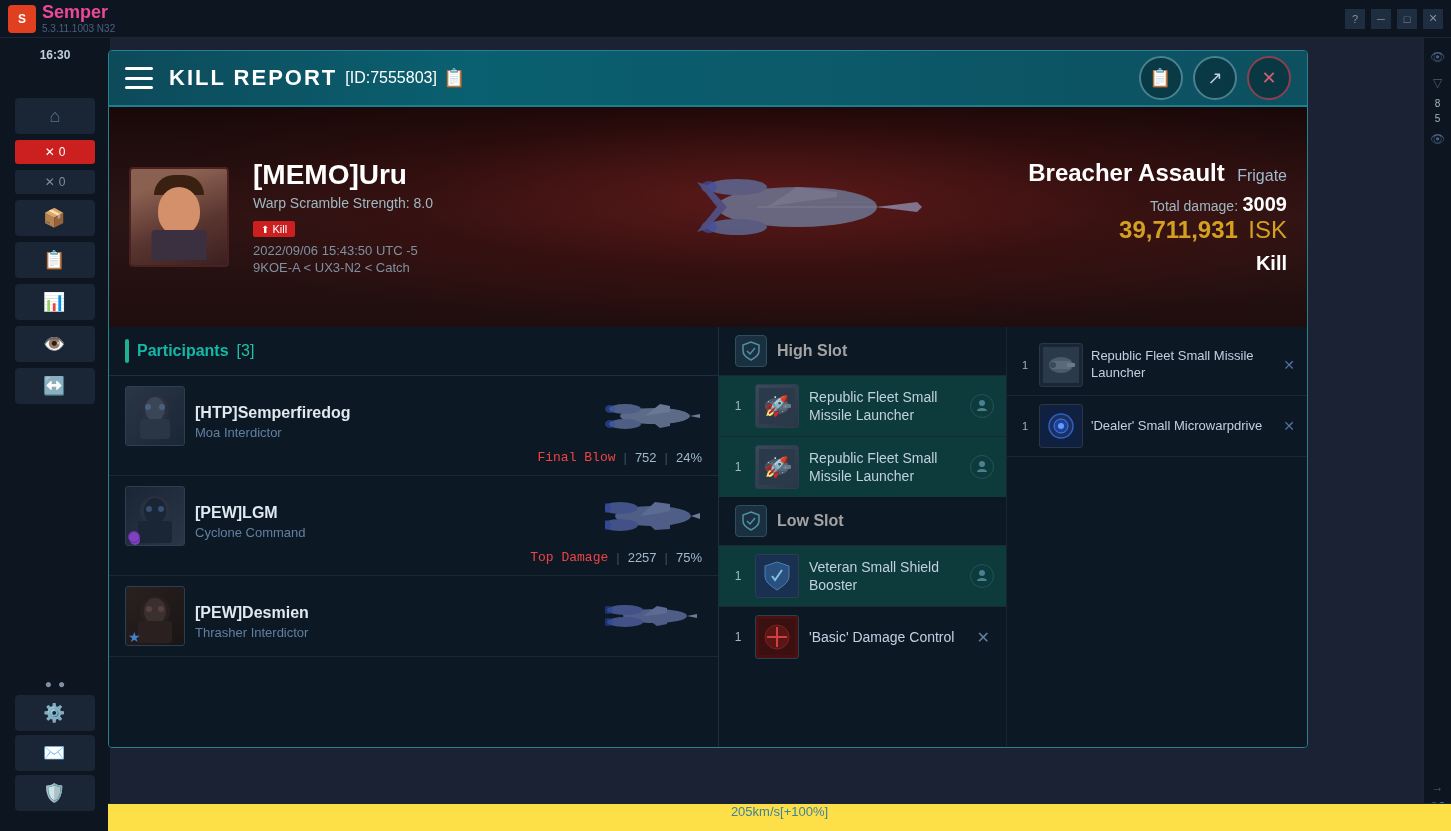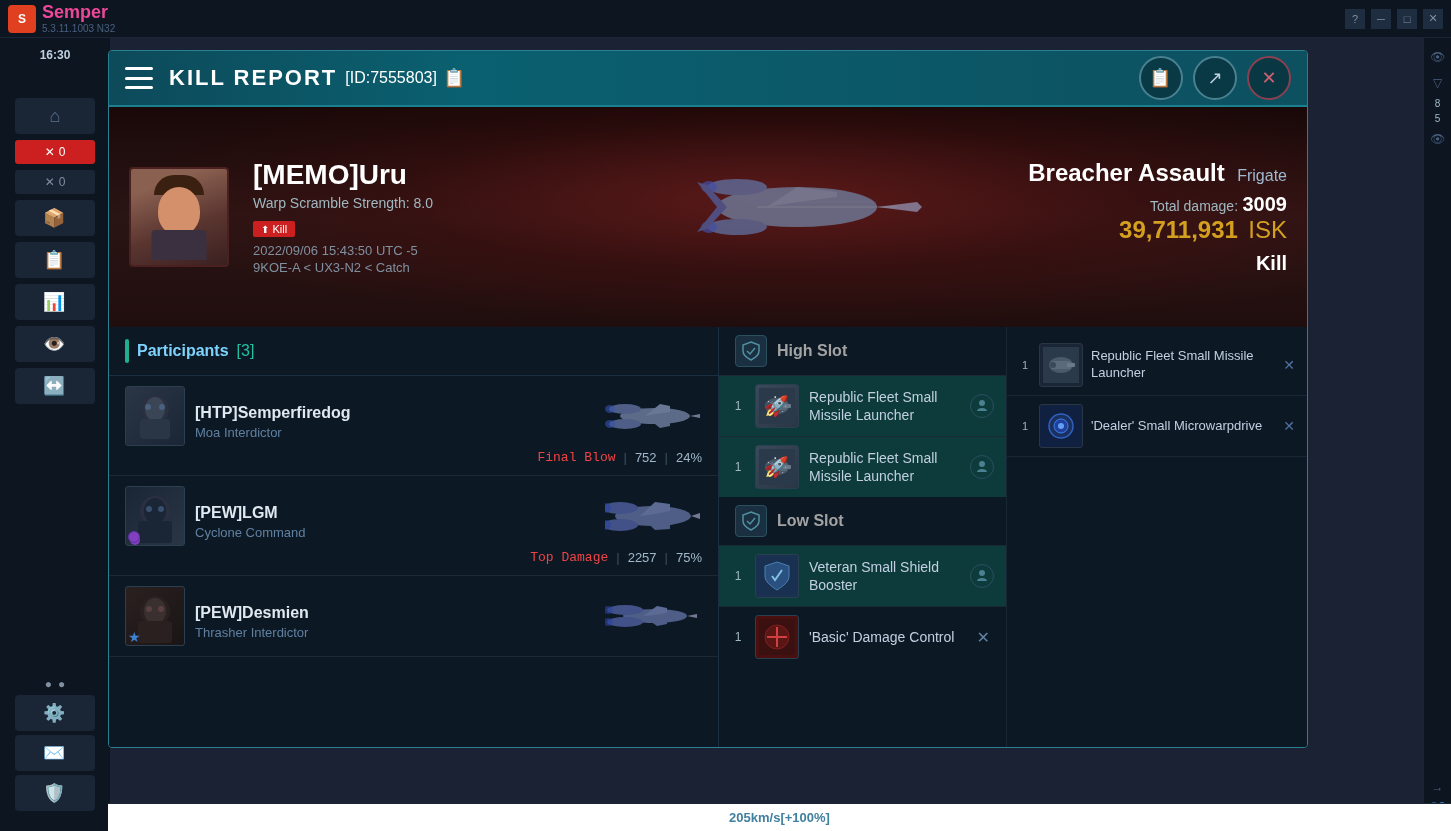--- a/index.html
+++ b/index.html
@@ -286,21 +286,21 @@
     }
 
     .participants-bar {
       width: 4px;
       height: 24px;
       background: #20b090;
       border-radius: 2px;
     }
 
     .participants-title {
-      color: #7dd3fc;
+      color: #14b8a6;
       font-size: 16px;
       font-weight: 600;
     }
 
     .participants-count {
       color: #20c0a0;
       font-size: 16px;
     }
 
     .participant-item {
@@ -484,26 +484,25 @@
       padding: 0 4px;
     }
 
     
     .speed-bar {
       position: absolute;
       bottom: 0;
       left: 108px;
       right: 0;
       height: 28px;
-      background: #ffffff;
+      background: #fde047;
       border-top: 1px solid #1a2535;
       display: flex;
-      align-items: center;
-      justify-content: center;
-      font-weight: bold;
+      align-items: flex-start;
+      justify-content: center;
     }
 
     .speed-text {
       color: #4080a0;
       font-size: 13px;
     }
 
     
     .slots-layout {
       display: flex;

